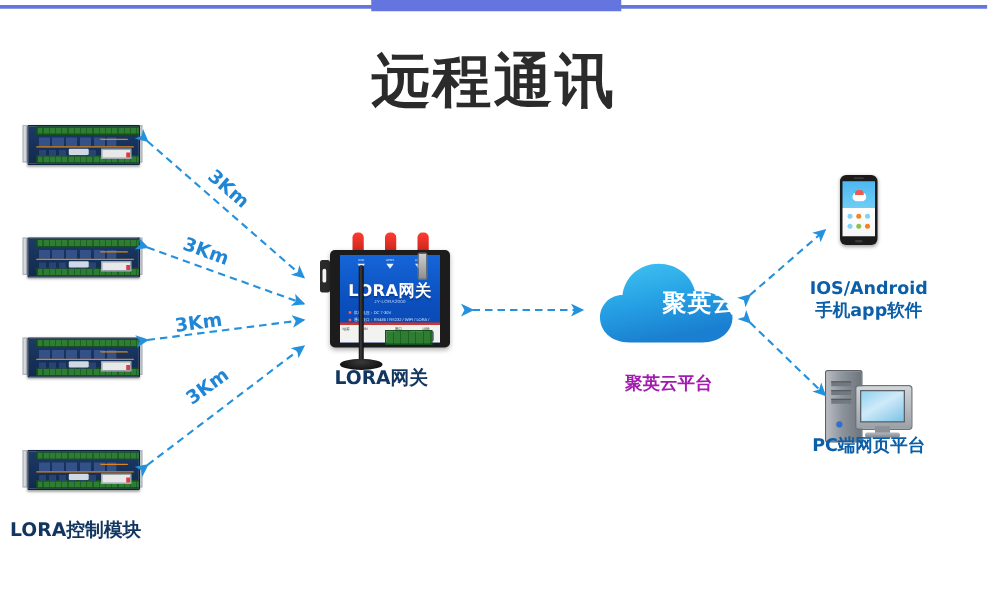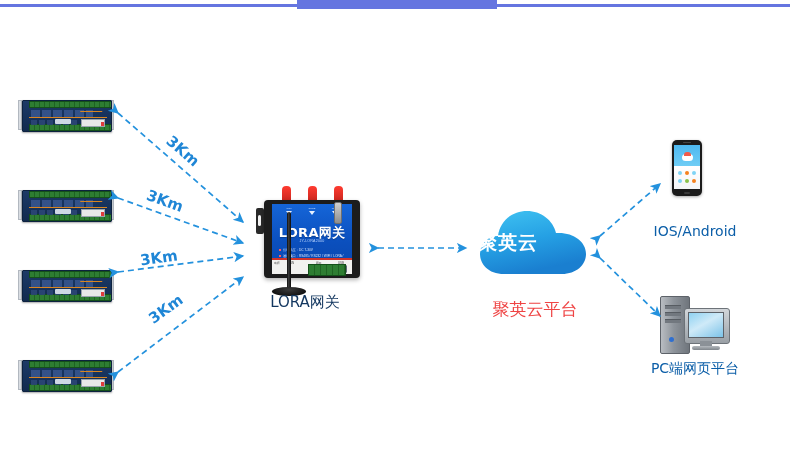--- a/index.html
+++ b/index.html
@@ -269,21 +269,21 @@
     border-radius: 2px;
     border: 1px solid #6f6f6f;
     box-sizing: border-box;
   }
 
   
   .cloud-wrap { position: absolute; left: 478px; top: 208px; width: 112px; height: 72px; }
   .cloud-txt {
     position: absolute;
     left: 0; top: 22px; width: 112px;
-    text-align: left;
+    text-align: right;
     font-size: 19px;
     font-weight: bold;
     color: #ffffff;
     font-family: "DejaVu Sans","Liberation Sans",sans-serif;
     letter-spacing: 1px;
     z-index: 3;
   }
 
   
   .phone {
@@ -371,33 +371,33 @@
     width: 28px; height: 4px;
     background: linear-gradient(180deg,#b4b9be,#80868c);
     border-radius: 2px;
   }
 
   
   .caption {
     position: absolute;
     text-align: center;
     color: #0b5ea8;
-    font-weight: normal;
+    font-weight: bold;
     font-family: "DejaVu Sans","Liberation Sans",sans-serif;
   }
   .cap-modules {
     left: 8px; top: 415px; width: 180px;
     text-align: left;
     font-size: 15px;
     color: #12365f;
   }
   .cap-gateway { left: 235px; top: 293px; width: 140px; font-size: 15px; color: #12365f; }
-  .cap-cloud   { left: 470px; top: 298px; width: 130px; font-size: 17px; color: #ef4444; }
+  .cap-cloud   { left: 470px; top: 298px; width: 130px; font-size: 14px; color: #a21caf; }
   .cap-phone   { left: 620px; top: 222px; width: 150px; font-size: 14px; color: #0b5ea8; line-height: 18px; }
-  .cap-pc      { left: 615px; top: 360px; width: 160px; font-size: 14px; color: #0b5ea8; }
+  .cap-pc      { left: 615px; top: 348px; width: 160px; font-size: 14px; color: #0b5ea8; }
 
   
   .inet-top, .inet-bot {
     position: absolute;
     width: 110px;
     text-align: center;
     color: #1f86d6;
     font-weight: bold;
     font-size: 12.5px;
     font-family: "DejaVu Sans Mono","Liberation Mono",monospace;
@@ -424,20 +424,21 @@
   }
 </style>
 </head>
 <body>
 
 <div id="stage">
 
   <div class="top-rule"></div>
   <div class="top-bar"></div>
 
+  <div class="title">远程通讯</div>
 
   <div class="module" style="left:18px; top:95px;">
     <div class="mod-side-l"></div>
     <div class="mod-side-r"></div>
     <div class="mod-board">
       <div class="mod-term top"></div>
       <div class="mod-term bot"></div>
       <div class="mod-relays"></div>
       <div class="mod-trace"></div>
       <div class="mod-trace-d"></div>
@@ -604,20 +605,22 @@
       <line x1="378" y1="248" x2="466" y2="248"></line>
     </g>
   </svg>
 
   <div class="km" style="left:164px; top:142px; transform:rotate(41deg);">3Km</div>
   <div class="km" style="left:146px; top:192px; transform:rotate(20deg);">3Km</div>
   <div class="km" style="left:140px; top:249px; transform:rotate(-8deg);">3Km</div>
   <div class="km" style="left:147px; top:300px; transform:rotate(-36deg);">3Km</div>
 
 
+  <div class="caption cap-modules">LORA控制模块</div>
   <div class="caption cap-gateway">LORA网关</div>
   <div class="caption cap-cloud">聚英云平台</div>
   <div class="caption cap-phone">
     <div>IOS/Android</div>
+    <div>手机app软件</div>
   </div>
   <div class="caption cap-pc">PC端网页平台</div>
 
 </div>
 
 </body></html>

